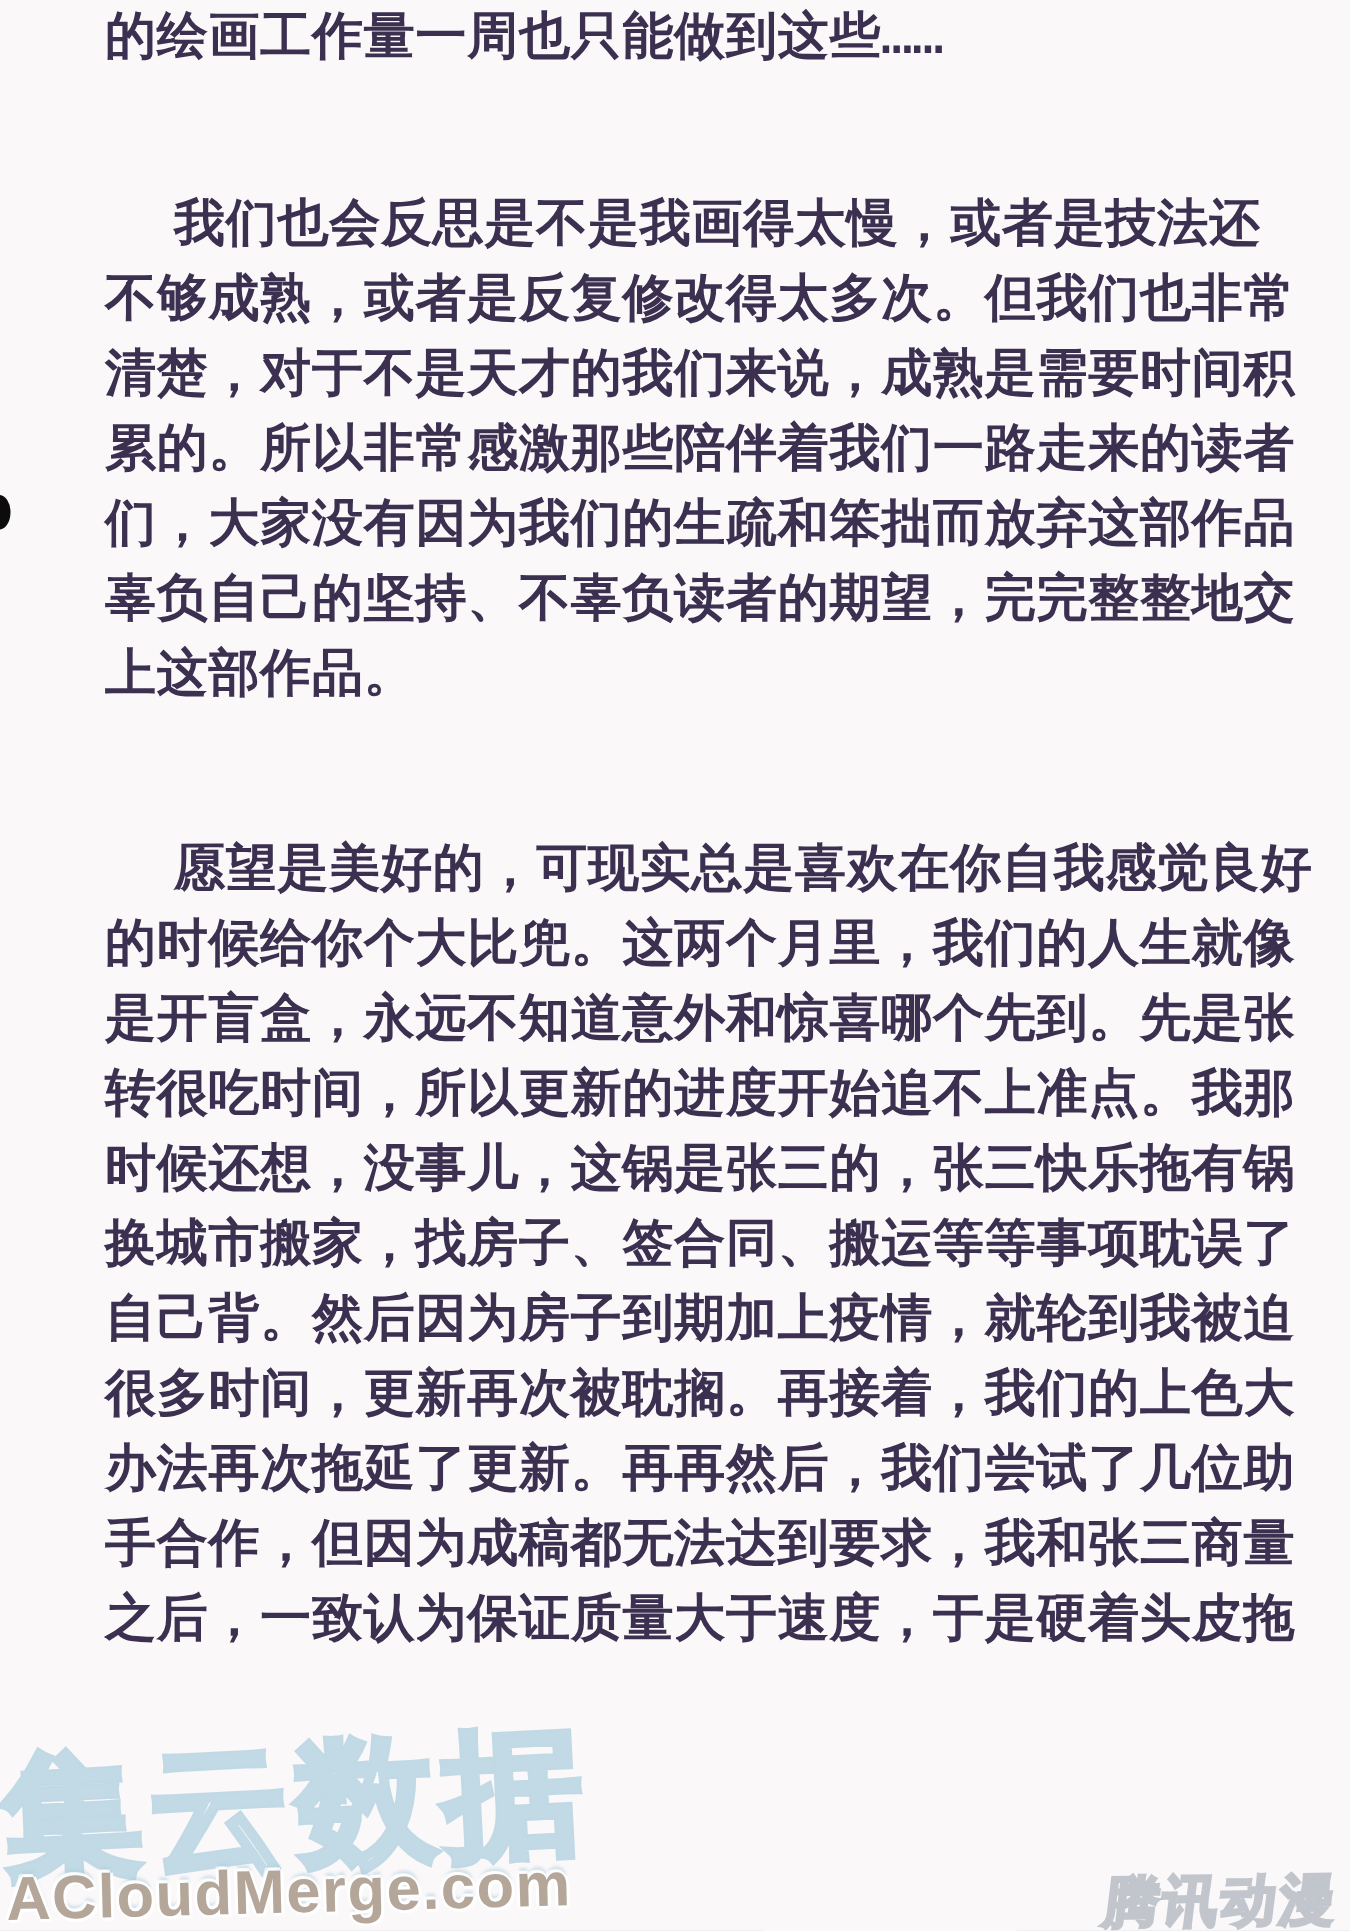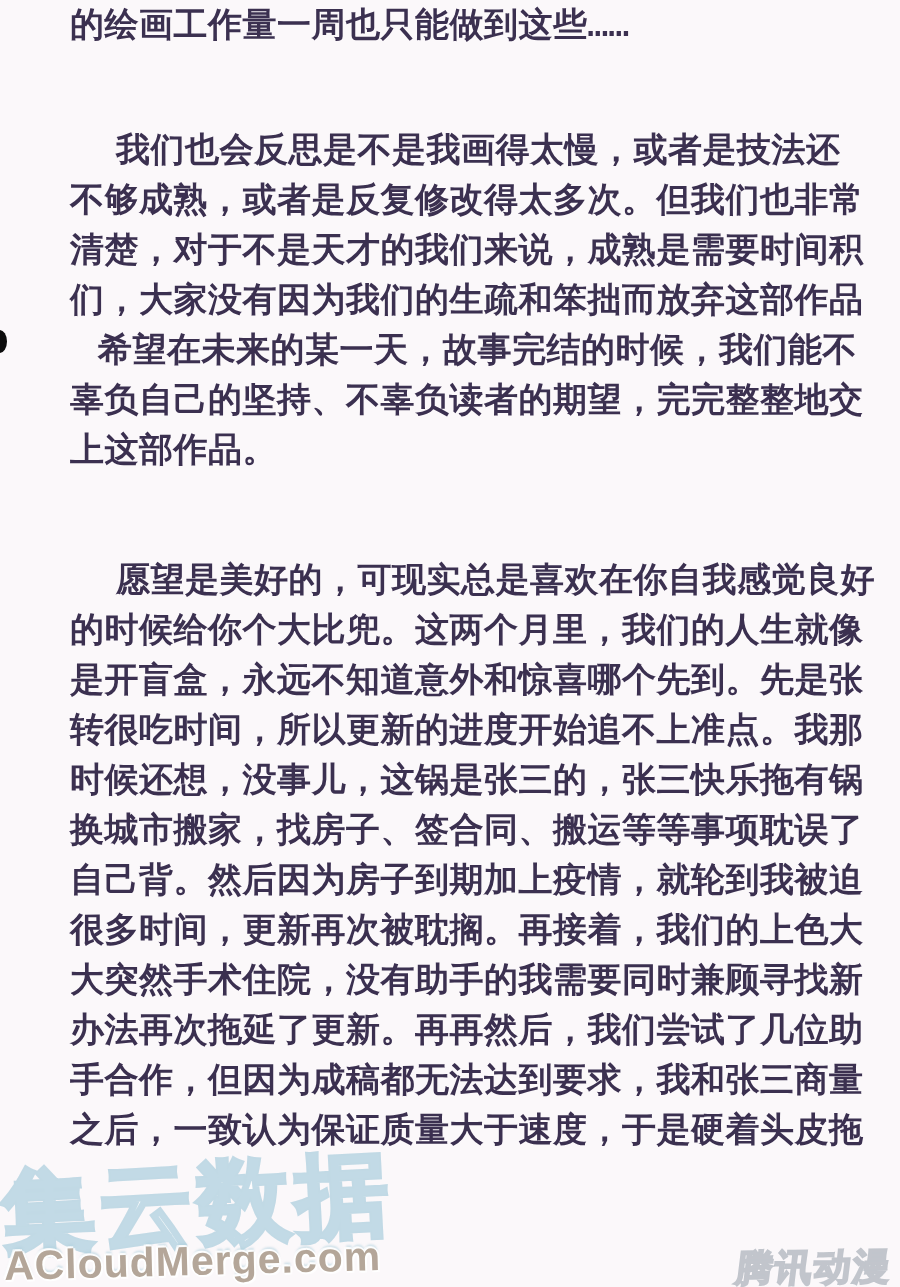--- a/index.html
+++ b/index.html
@@ -94,36 +94,35 @@
   <div class="wm-site-cn">集云数据</div>
 
   <div class="text-layer">
 
     <span class="line">的绘画工作量一周也只能做到这些……</span>
 
     <div class="para-1">
       <span class="line ind-lg">我们也会反思是不是我画得太慢，或者是技法还</span>
       <span class="line">不够成熟，或者是反复修改得太多次。但我们也非常</span>
       <span class="line">清楚，对于不是天才的我们来说，成熟是需要时间积</span>
+      <span class="line">累的。所以非常感激那些陪伴着我们一路走来的读者</span>
       <span class="line">们，大家没有因为我们的生疏和笨拙而放弃这部作品</span>
-      <span class="line ind-sm">希望在未来的某一天，故事完结的时候，我们能不</span>
       <span class="line">辜负自己的坚持、不辜负读者的期望，完完整整地交</span>
       <span class="line">上这部作品。</span>
     </div>
 
     <div class="para-2">
       <span class="line ind-lg">愿望是美好的，可现实总是喜欢在你自我感觉良好</span>
       <span class="line">的时候给你个大比兜。这两个月里，我们的人生就像</span>
       <span class="line">是开盲盒，永远不知道意外和惊喜哪个先到。先是张</span>
       <span class="line">转很吃时间，所以更新的进度开始追不上准点。我那</span>
       <span class="line">时候还想，没事儿，这锅是张三的，张三快乐拖有锅</span>
       <span class="line">换城市搬家，找房子、签合同、搬运等等事项耽误了</span>
       <span class="line">自己背。然后因为房子到期加上疫情，就轮到我被迫</span>
       <span class="line">很多时间，更新再次被耽搁。再接着，我们的上色大</span>
-      <span class="line">大突然手术住院，没有助手的我需要同时兼顾寻找新</span>
       <span class="line">办法再次拖延了更新。再再然后，我们尝试了几位助</span>
       <span class="line">手合作，但因为成稿都无法达到要求，我和张三商量</span>
       <span class="line">之后，一致认为保证质量大于速度，于是硬着头皮拖</span>
     </div>
 
   </div>
 
   <div class="wm-site-url">ACloudMerge.com</div>
 
   <div class="wm-platform">腾讯动漫</div>

